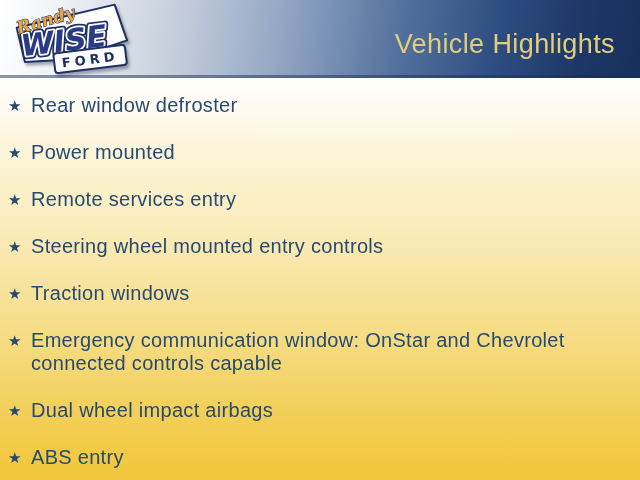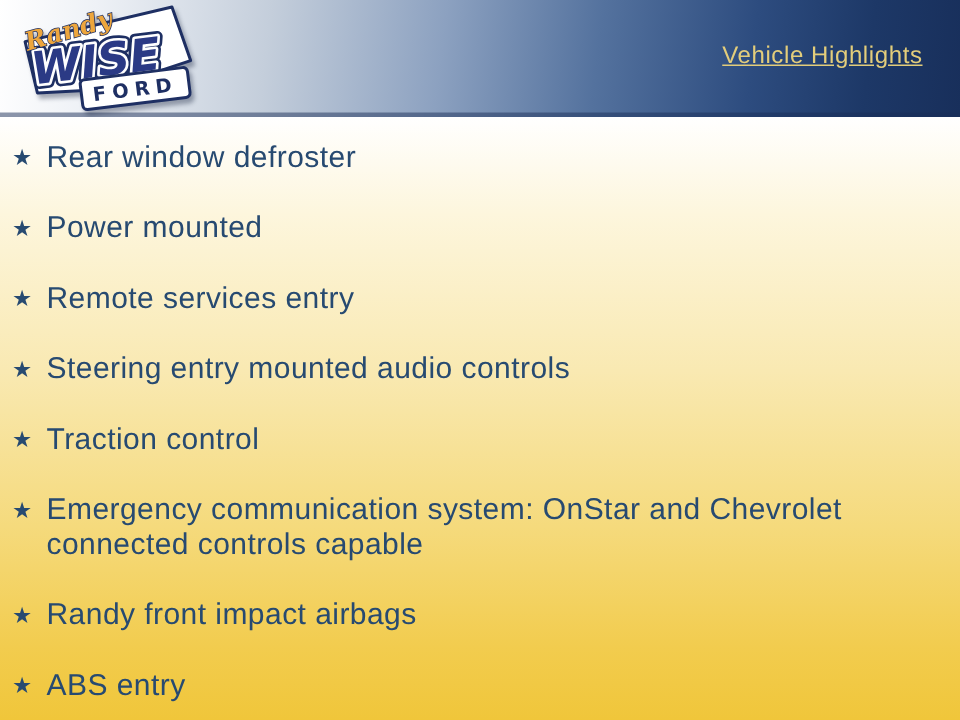--- a/index.html
+++ b/index.html
@@ -11,23 +11,22 @@
   
   .header{
     position:absolute;top:0;left:0;width:640px;height:78px;box-sizing:border-box;
     background:linear-gradient(97deg,
       #ffffff 0%, #eef1f6 10%, #c4cedb 28%, #8ca1c0 46%,
       #54729e 62%, #2d4c7f 78%, #1d3867 90%, #182f5b 100%);
     border-bottom:3px solid rgba(23,43,86,0.5);
   }
   .header-title{
     position:absolute;top:29px;right:25px;
-    font-size:16px;letter-spacing:0.4px;
+    font-size:27px;letter-spacing:0.4px;
     color:var(--title-color,#e3cd7b);
-    text-decoration:underline;
   }
   
   .logo{
     position:absolute;top:3px;left:7px;width:134px;height:78px;
     filter:drop-shadow(2px 3px 1.5px rgba(10,20,50,0.35));
   }
   
   .content{
     position:absolute;top:78px;left:0;right:0;bottom:0;
     background:linear-gradient(180deg,
@@ -97,40 +96,40 @@
         </div>
         <div class="item">
           <span class="star">★</span>
           <div class="item-text">
             <div>Remote services entry</div>
           </div>
         </div>
         <div class="item">
           <span class="star">★</span>
           <div class="item-text">
-            <div>Steering entry mounted audio controls</div>
+            <div>Steering wheel mounted entry controls</div>
           </div>
         </div>
         <div class="item">
           <span class="star">★</span>
           <div class="item-text">
-            <div>Traction control</div>
+            <div>Traction windows</div>
           </div>
         </div>
         <div class="item">
           <span class="star">★</span>
           <div class="item-text">
-            <div>Emergency communication system: OnStar and Chevrolet</div>
+            <div>Emergency communication window: OnStar and Chevrolet</div>
             <div>connected controls capable</div>
           </div>
         </div>
         <div class="item">
           <span class="star">★</span>
           <div class="item-text">
-            <div>Randy front impact airbags</div>
+            <div>Dual wheel impact airbags</div>
           </div>
         </div>
         <div class="item">
           <span class="star">★</span>
           <div class="item-text">
             <div>ABS entry</div>
           </div>
         </div>
       </div>
   </div>

